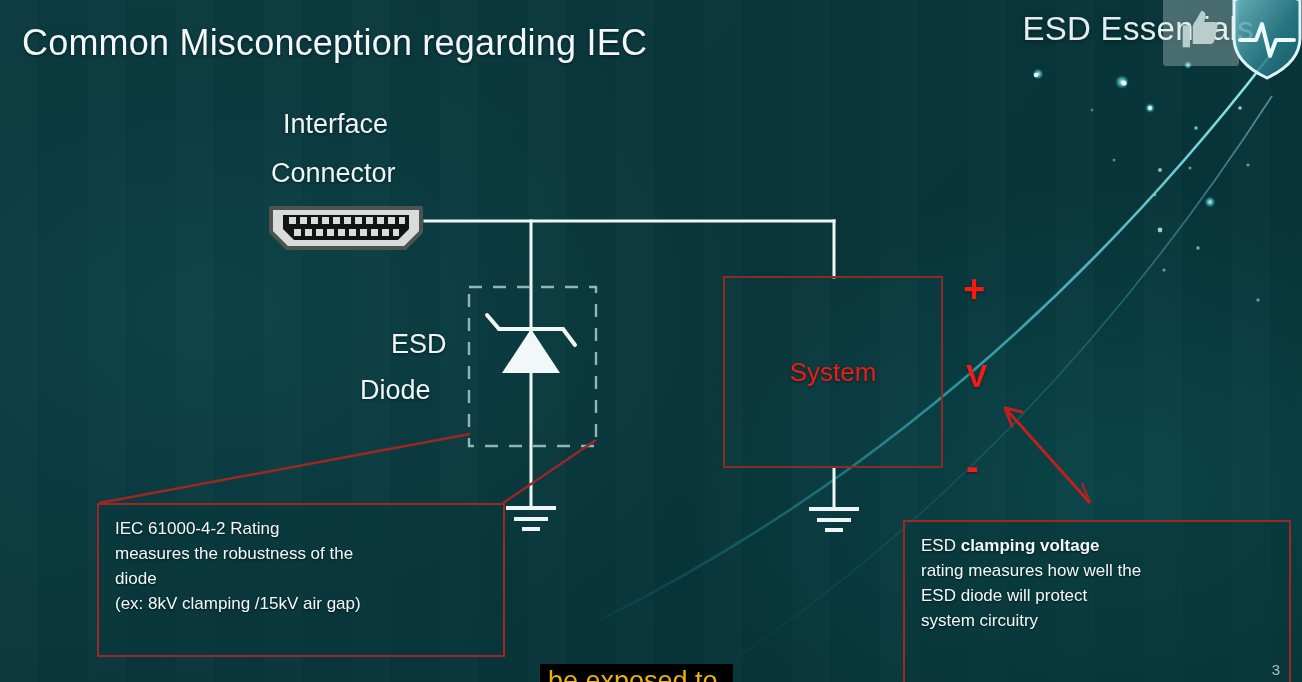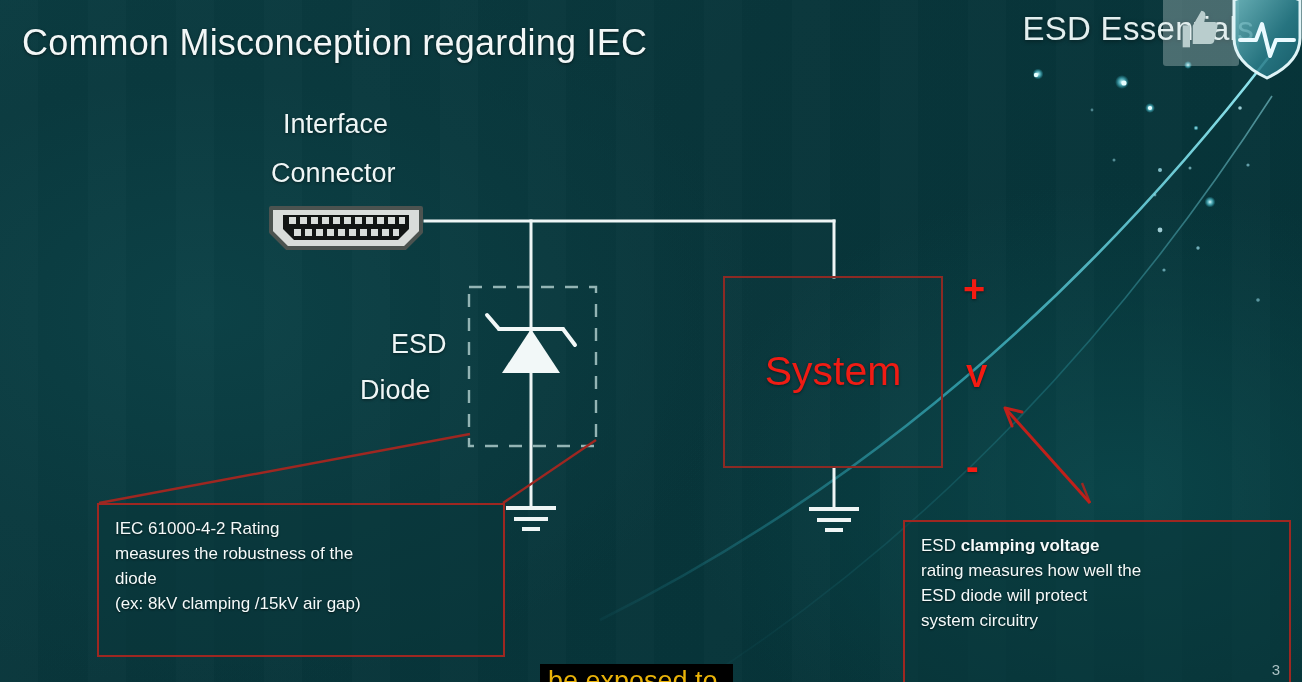--- a/index.html
+++ b/index.html
@@ -66,21 +66,21 @@
 
   
   #sys-box {
     position:absolute; left:723px; top:276px; width:220px; height:192px;
     border:2px solid #8c2a24;
     display:flex; flex-direction:column;
     align-items:center; justify-content:center;
     background:rgba(255,255,255,0.012);
   }
   #sys-box .ln {
-    color:#ef1c14; font-size:41px; line-height:1.26;
+    color:#ef1c14; font-size:26px; line-height:1.26;
     text-shadow:0 1px 3px rgba(0,0,0,.45);
   }
   
   .pol {
     position:absolute; color:#f41b12; font-weight:bold;
     text-shadow:0 1px 3px rgba(0,0,0,.45);
   }
   #pol-plus  { left:963px; top:268px; font-size:38px; }
   #pol-v     { left:966px; top:358px; font-size:32px; }
   #pol-minus { left:966px; top:446px; font-size:38px; }

